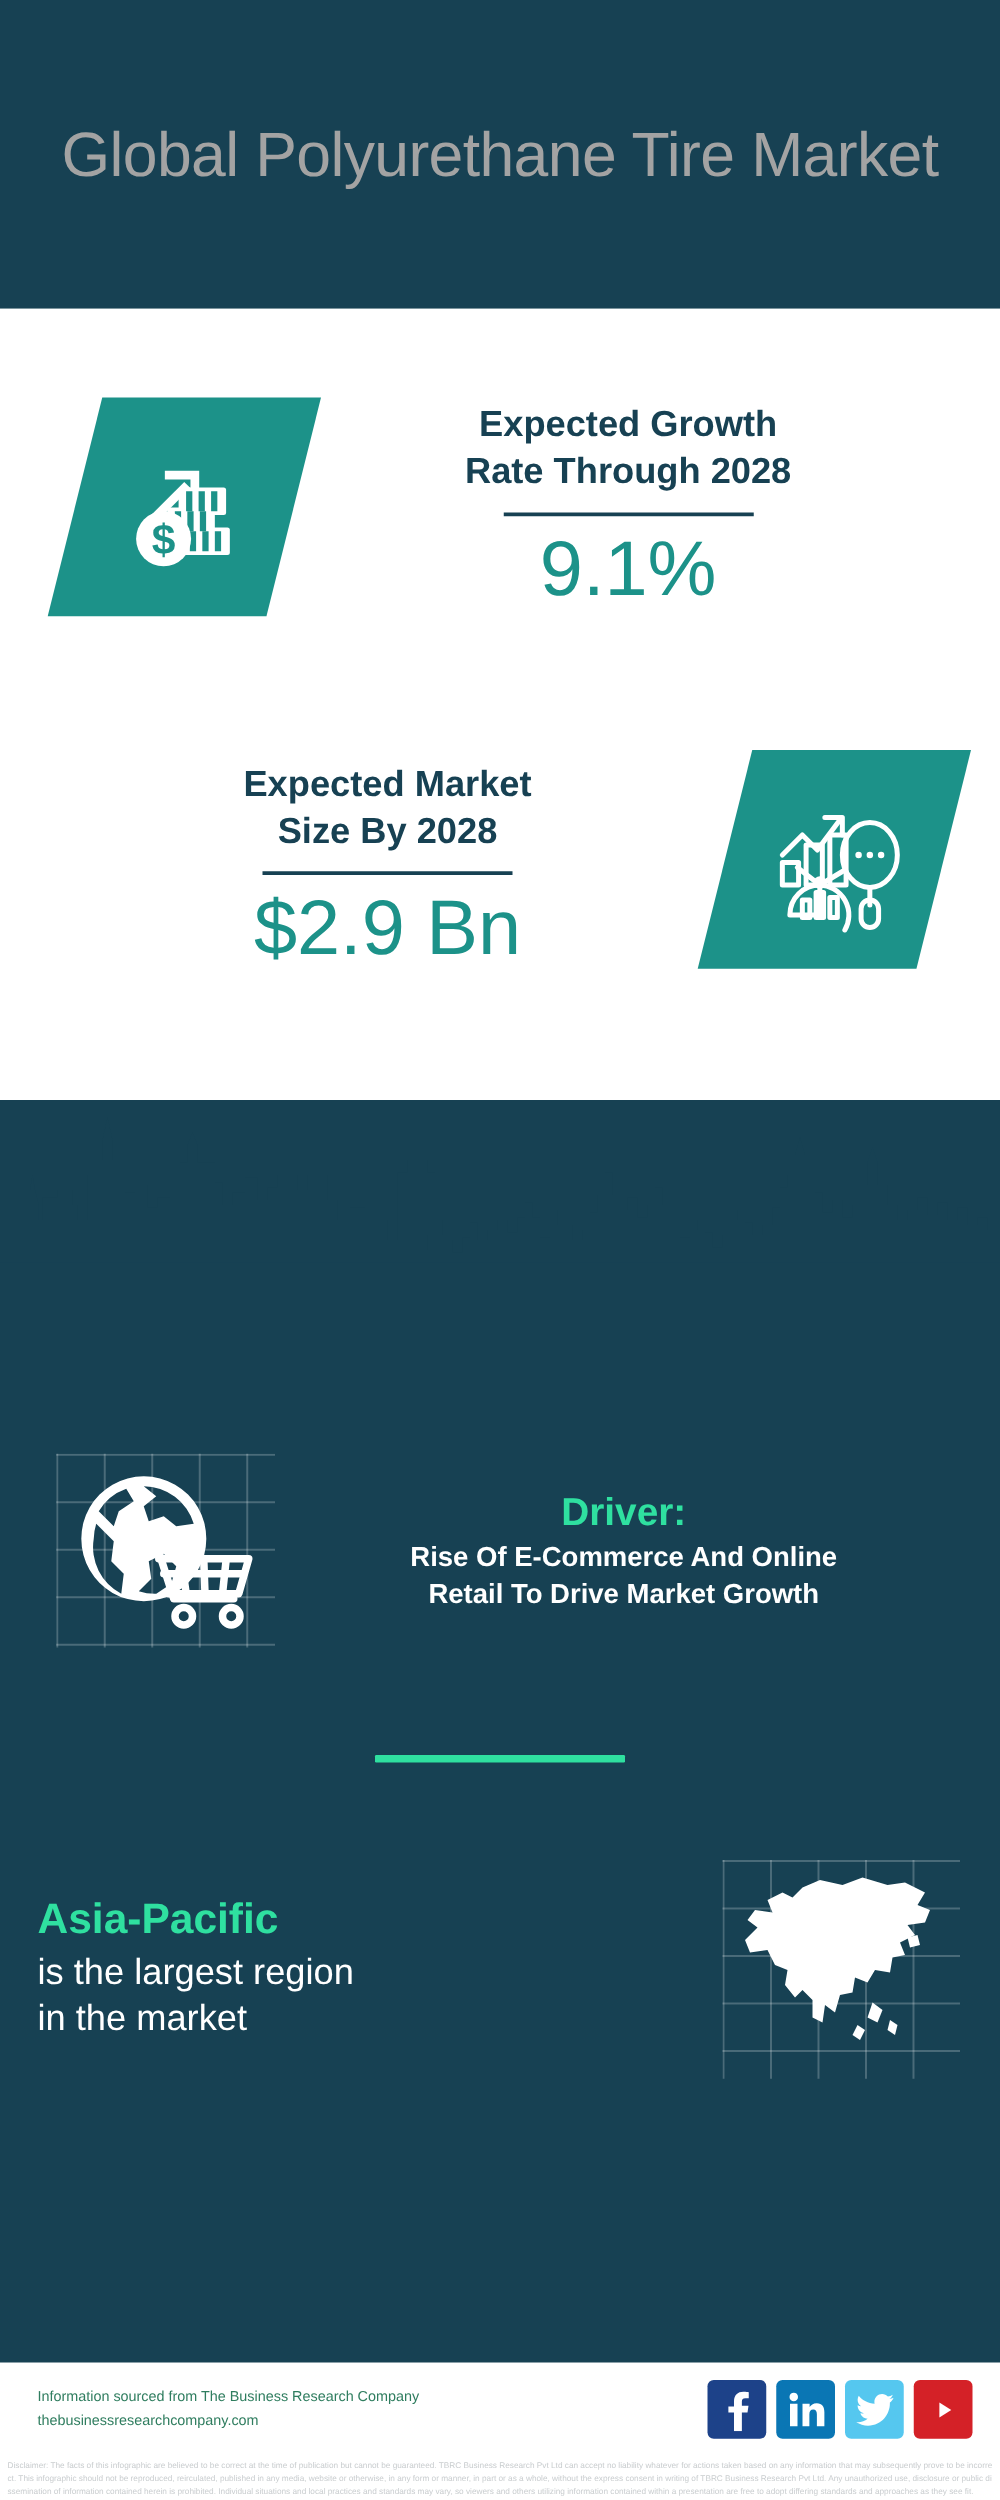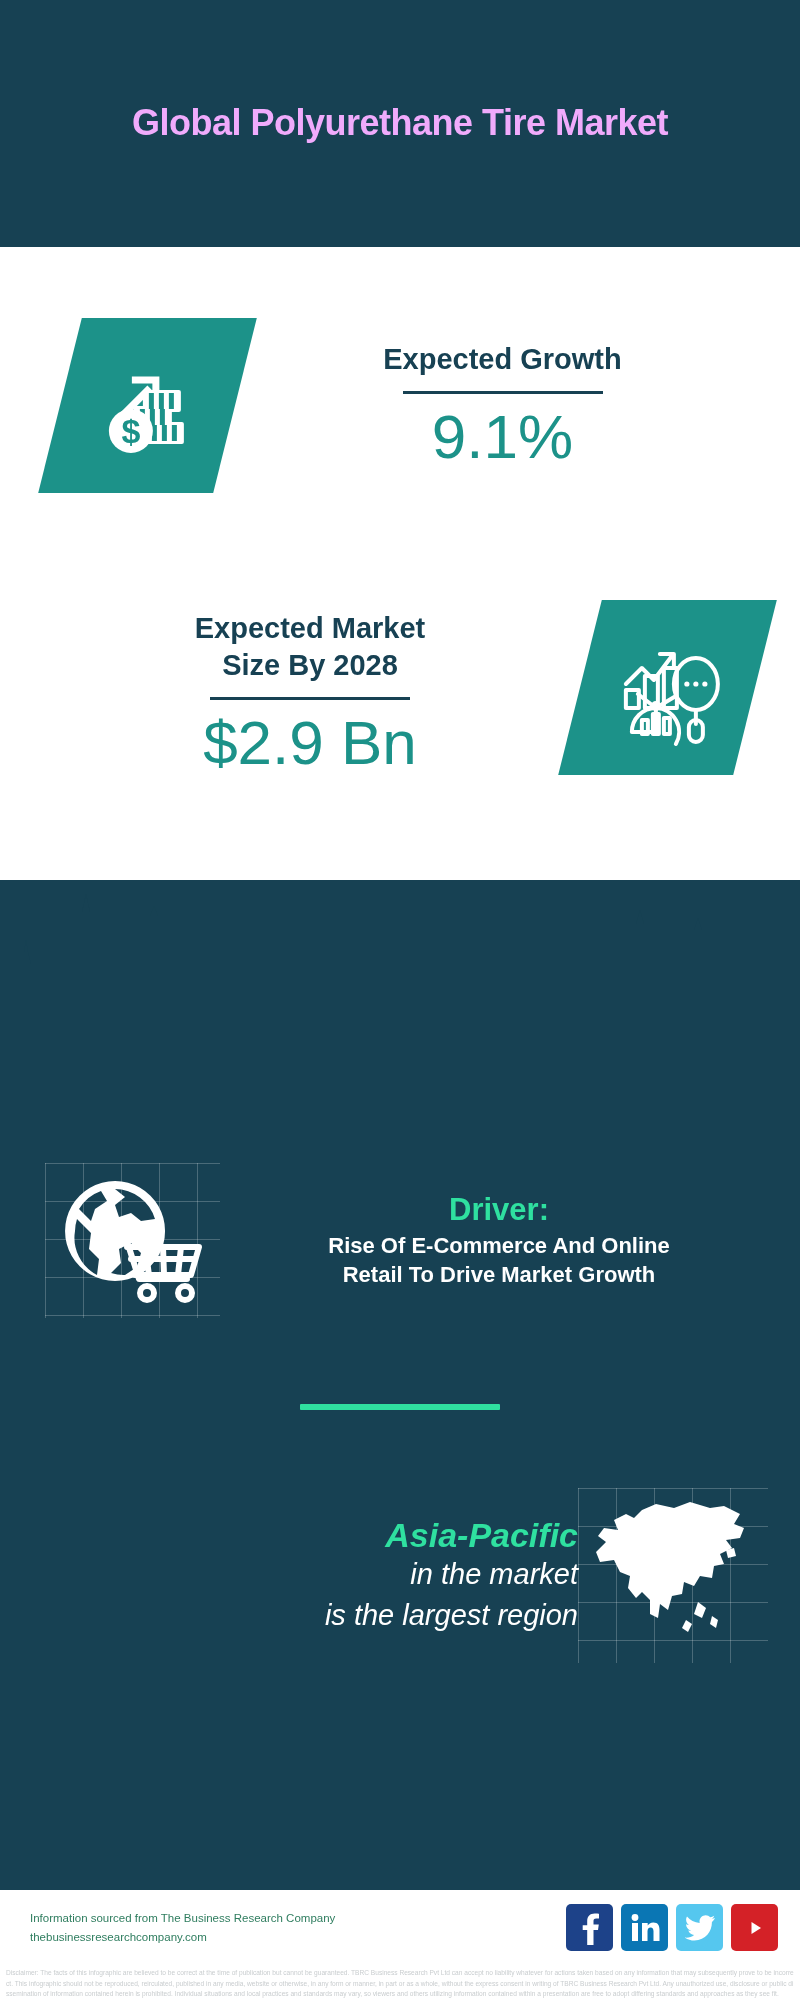--- a/index.html
+++ b/index.html
@@ -12,21 +12,21 @@
   }
   .page { width:800px; height:2000px; position:relative; background:#ffffff; }
 
   
   .header {
     position:absolute; left:0; top:0; width:800px; height:247px;
     background:#174153;
     display:flex; align-items:center; justify-content:center;
   }
   .header-title {
-    color:#f0abfc; font-size:36px; font-weight:bold; line-height:1.12;
+    color:#a3a3a3; font-size:50px; font-weight:normal; line-height:1.12;
     text-align:center; letter-spacing:-0.5px; padding:0 30px;
   }
 
   
   .white-zone {
     position:absolute; left:0; top:247px; width:800px; height:700px;
     background:#ffffff;
   }
 
   
@@ -79,21 +79,21 @@
   .driver-heading { color:#2fe0a0; font-size:31px; font-weight:bold; line-height:1.2; }
   .driver-body { color:#ffffff; font-size:22px; font-weight:bold; line-height:1.32; margin-top:3px; }
 
   .mint-divider {
     position:absolute; left:50%; transform:translateX(-50%);
     top:1404px; width:200px; height:6px; background:#2fe0a0; border-radius:1px;
   }
 
   
   .region-block { position:absolute; left:0; top:1485px; width:800px; height:180px; display:flex; align-items:center; }
-  .region-text { flex:1 1 auto; text-align:right; padding-left:30px;font-style:italic; }
+  .region-text { flex:1 1 auto; text-align:left; padding-left:30px; }
   .region-heading { color:#2fe0a0; font-size:34px; font-weight:bold; line-height:1.2; }
   .region-sub { color:#ffffff; font-size:29px; line-height:1.3; margin-top:4px; }
   .region-map-wrap { position:relative; width:190px; height:175px; margin-right:32px; flex:0 0 auto; }
   .region-map-grid { left:0; top:0; width:190px; height:175px; }
   .region-map { position:absolute; left:8px; top:6px; }
 
   
   .footer {
     position:absolute; left:0; top:1888px; width:800px; height:77px;
     background:#ffffff; display:flex; align-items:center;
@@ -153,20 +153,21 @@
             <rect x="84" y="79" width="5" height="16"></rect>
           </g>
 
           <circle cx="43" cy="85" r="22" fill="#ffffff"></circle>
           <text x="43" y="97" font-family="Liberation Sans, sans-serif" font-size="34" font-weight="bold" fill="#1c9289" text-anchor="middle">$</text>
         </svg>
       </div>
     </div>
     <div class="stat-text">
       <div class="stat-label">Expected Growth</div>
+      <div class="stat-label">Rate Through 2028</div>
       <div class="stat-rule"></div>
       <div class="stat-value">9.1%</div>
     </div>
     <div style="width:30px;flex:0 0 auto;"></div>
   </div>
 
   <div class="stat-row stat-row-2">
     <div style="width:40px;flex:0 0 auto;"></div>
     <div class="stat-text">
       <div class="stat-label">Expected Market</div>
@@ -240,22 +241,22 @@
       <div class="driver-body">Rise Of E-Commerce And Online</div>
       <div class="driver-body" style="margin-top:0">Retail To Drive Market Growth</div>
     </div>
   </div>
 
   <div class="mint-divider"></div>
 
   <div class="region-block">
     <div class="region-text">
       <div class="region-heading">Asia-Pacific</div>
+      <div class="region-sub">is the largest region</div>
       <div class="region-sub" style="margin-top:0">in the market</div>
-      <div class="region-sub">is the largest region</div>
     </div>
     <div class="region-map-wrap">
       <div class="grid-bg region-map-grid"></div>
       <svg class="region-map" width="172" height="160" viewBox="0 0 172 160">
         <path fill="#ffffff" d="M56 16 l14 -6 l18 4 l16 -6 l20 6 l14 -2 l16 8 l-6 10 l10 4 l-4 10 l-14 2 l6 8 l-12 6 l4 10 l-10 2 l-2 12 l-12 -2 l-6 10 l-10 -4 l-2 12 l-10 2 l-4 14 l-8 -6 l-2 14 l-8 -4 l0 -14 l-8 -8 l-6 6 l-8 -10 l2 -12 l-10 -4 l-6 -12 l-14 2 l-4 -10 l10 -10 l-8 -6 l6 -8 l14 2 l-4 -10 l12 -6 l8 4 Z"></path>
         <path fill="#ffffff" d="M112 108 l8 6 l-4 10 l-8 -4 Z"></path>
         <path fill="#ffffff" d="M126 122 l6 4 l-2 8 l-6 -4 Z"></path>
         <path fill="#ffffff" d="M100 126 l6 4 l-4 8 l-6 -4 Z"></path>
         <path fill="#ffffff" d="M140 56 l8 -2 l2 8 l-8 2 Z"></path>
       </svg>

